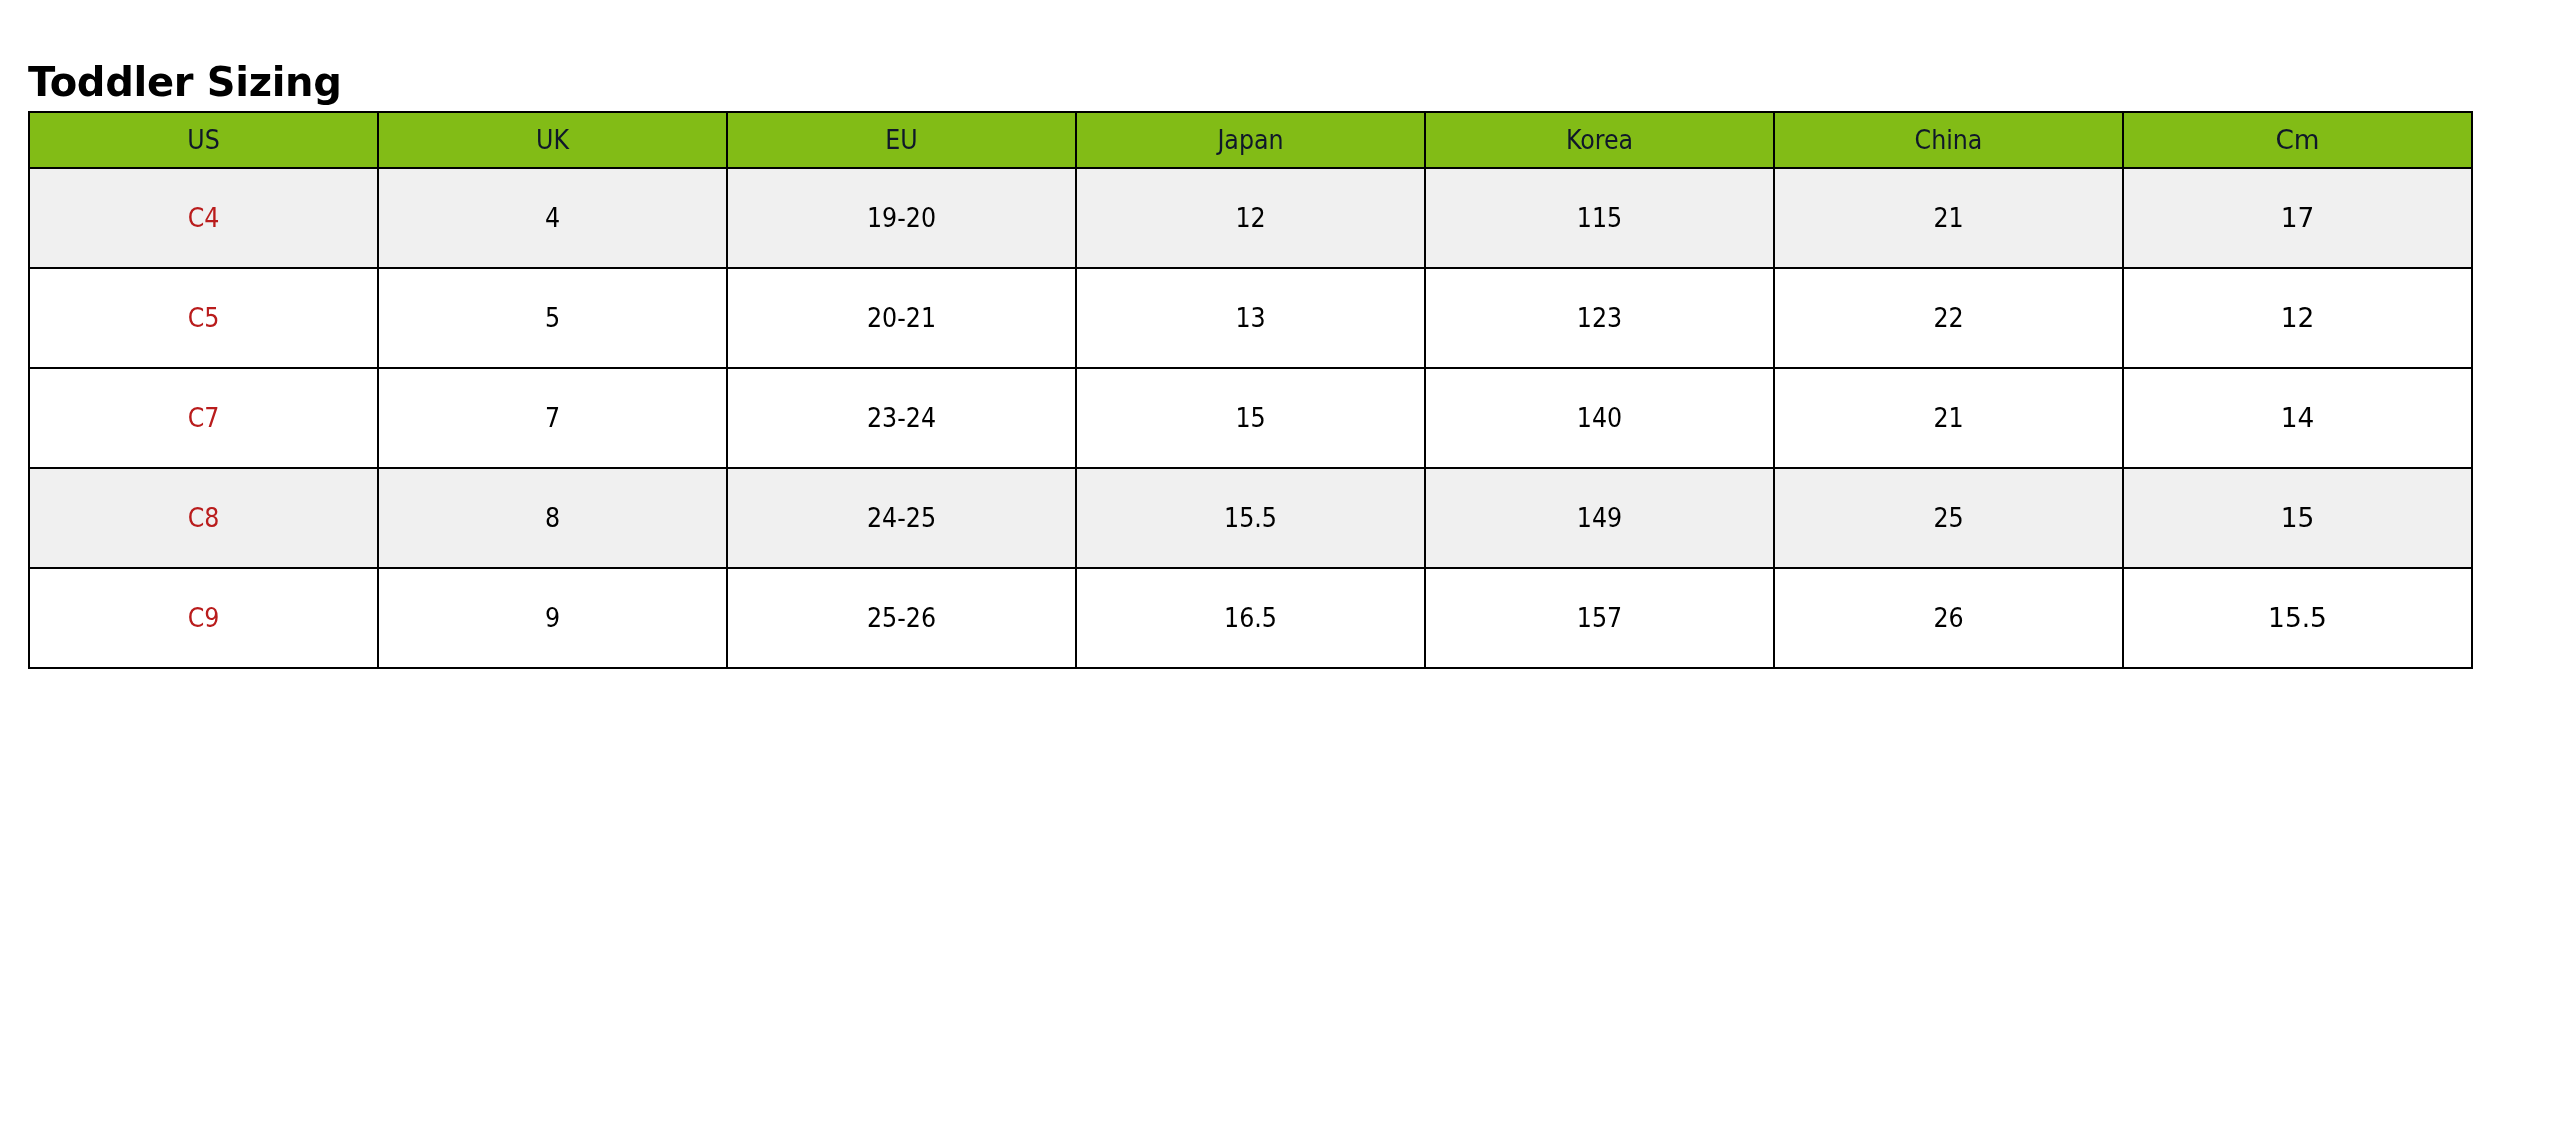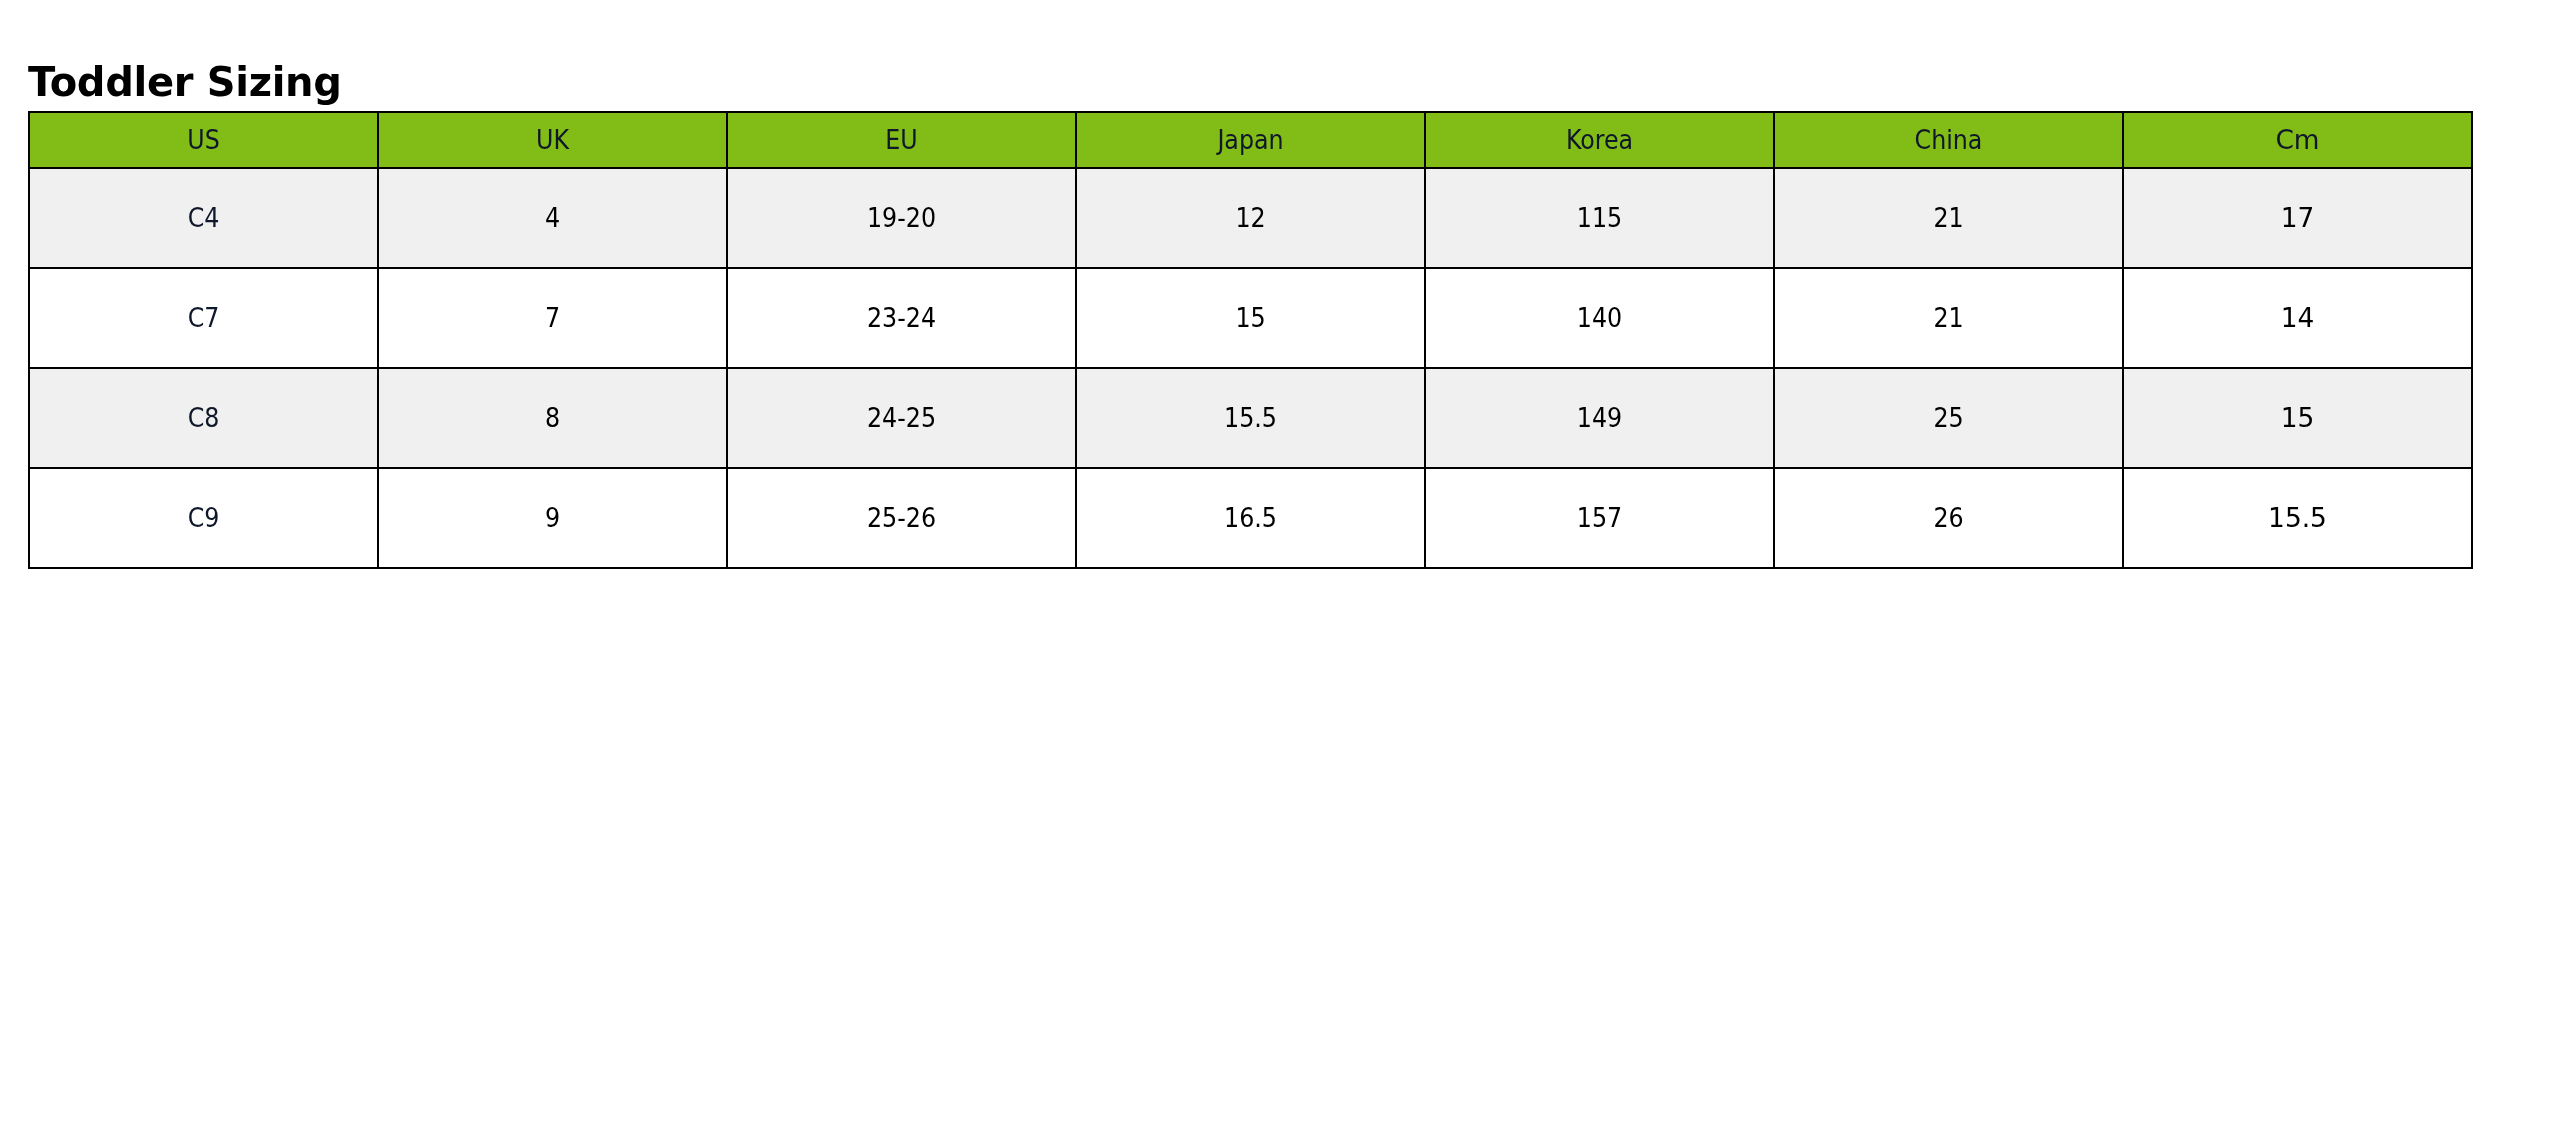--- a/index.html
+++ b/index.html
@@ -71,21 +71,21 @@
     height: 98px;
     font-size: 26.4px;
     line-height: 98px;
     color: #000000;
     background: #ffffff;
   }
   table.size-table tbody tr.row-alt td {
     background: #f0f0f0;
   }
   table.size-table tbody td.col-us {
-    color: #0f172a;
+    color: #b91c1c;
   }
   
   table.size-table th.col-cm,
   table.size-table td.col-cm {
     font-family: "DejaVu Sans", "Liberation Sans", sans-serif;
     font-stretch: normal;
   }
 </style>
 </head>
 <body>
@@ -121,20 +121,29 @@
         <tr class="row-alt">
           <td class="col-us">C4</td>
           <td class="col-uk">4</td>
           <td class="col-eu">19-20</td>
           <td class="col-japan">12</td>
           <td class="col-korea">115</td>
           <td class="col-china">21</td>
           <td class="col-cm">17</td>
         </tr>
 
+        <tr>
+          <td class="col-us">C5</td>
+          <td class="col-uk">5</td>
+          <td class="col-eu">20-21</td>
+          <td class="col-japan">13</td>
+          <td class="col-korea">123</td>
+          <td class="col-china">22</td>
+          <td class="col-cm">12</td>
+        </tr>
 
 
         <tr>
           <td class="col-us">C7</td>
           <td class="col-uk">7</td>
           <td class="col-eu">23-24</td>
           <td class="col-japan">15</td>
           <td class="col-korea">140</td>
           <td class="col-china">21</td>
           <td class="col-cm">14</td>

